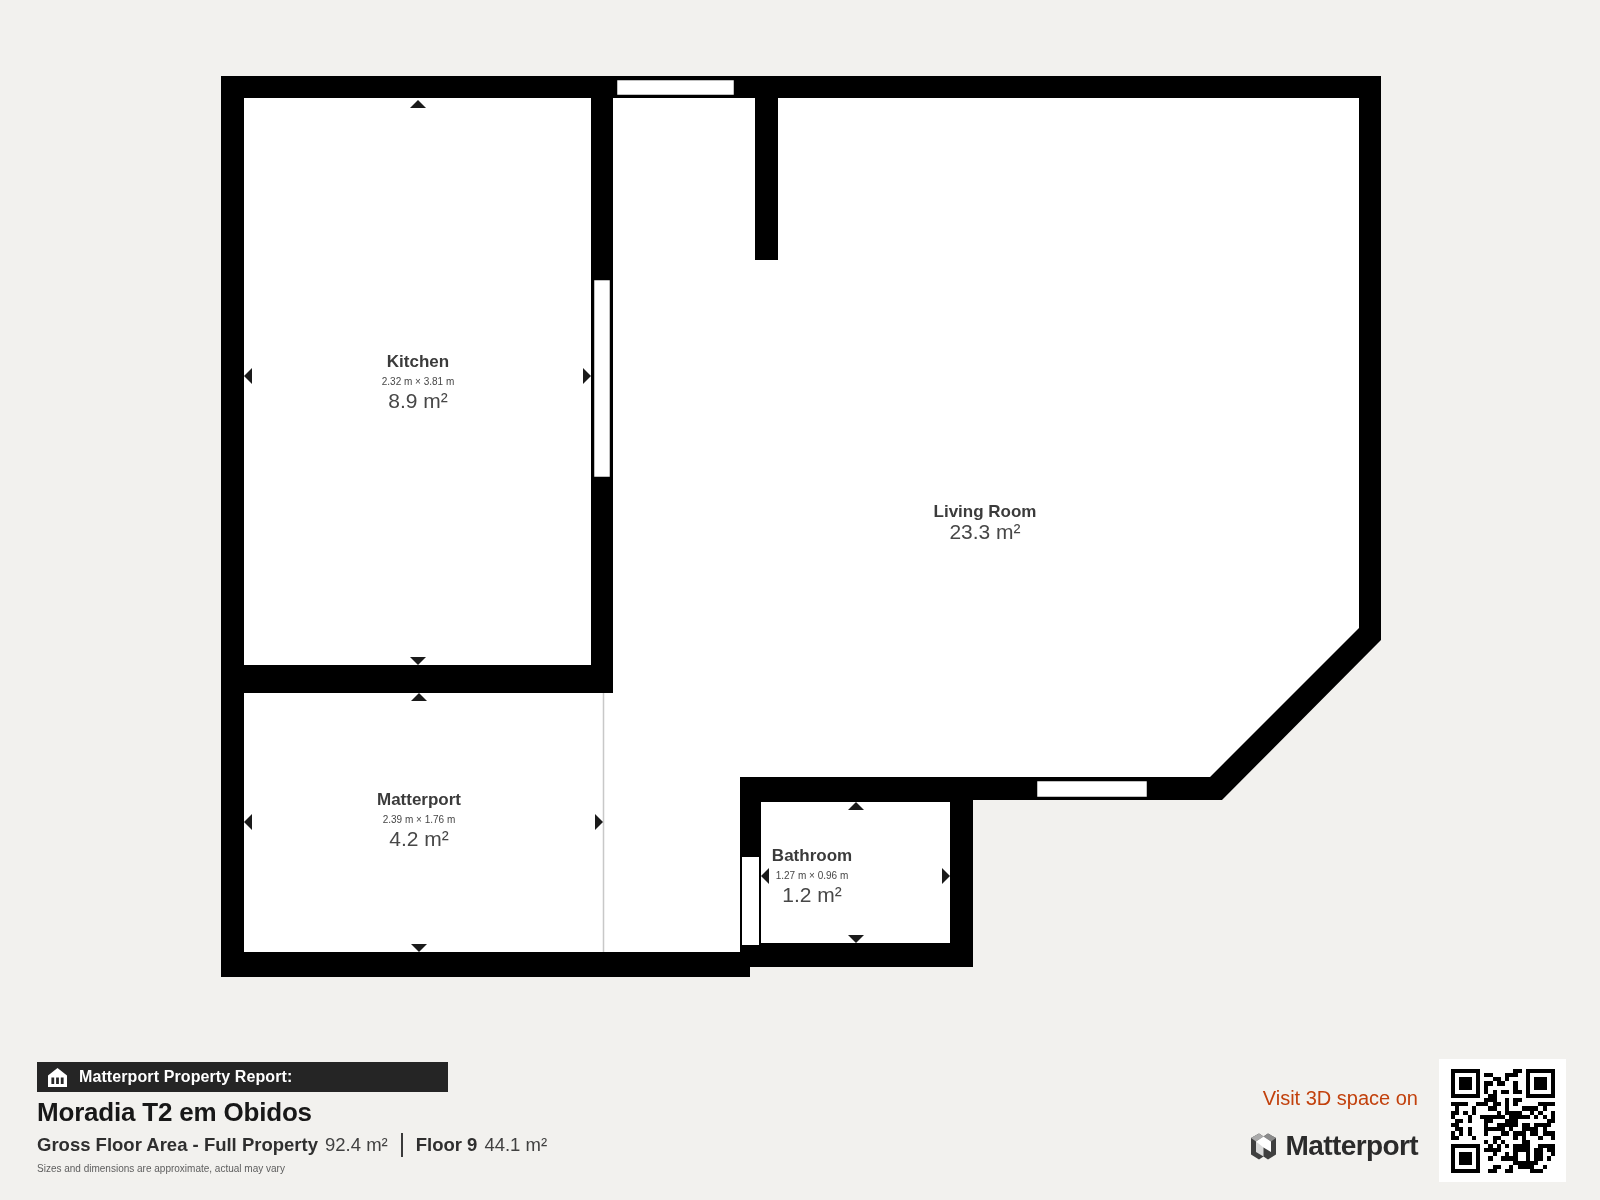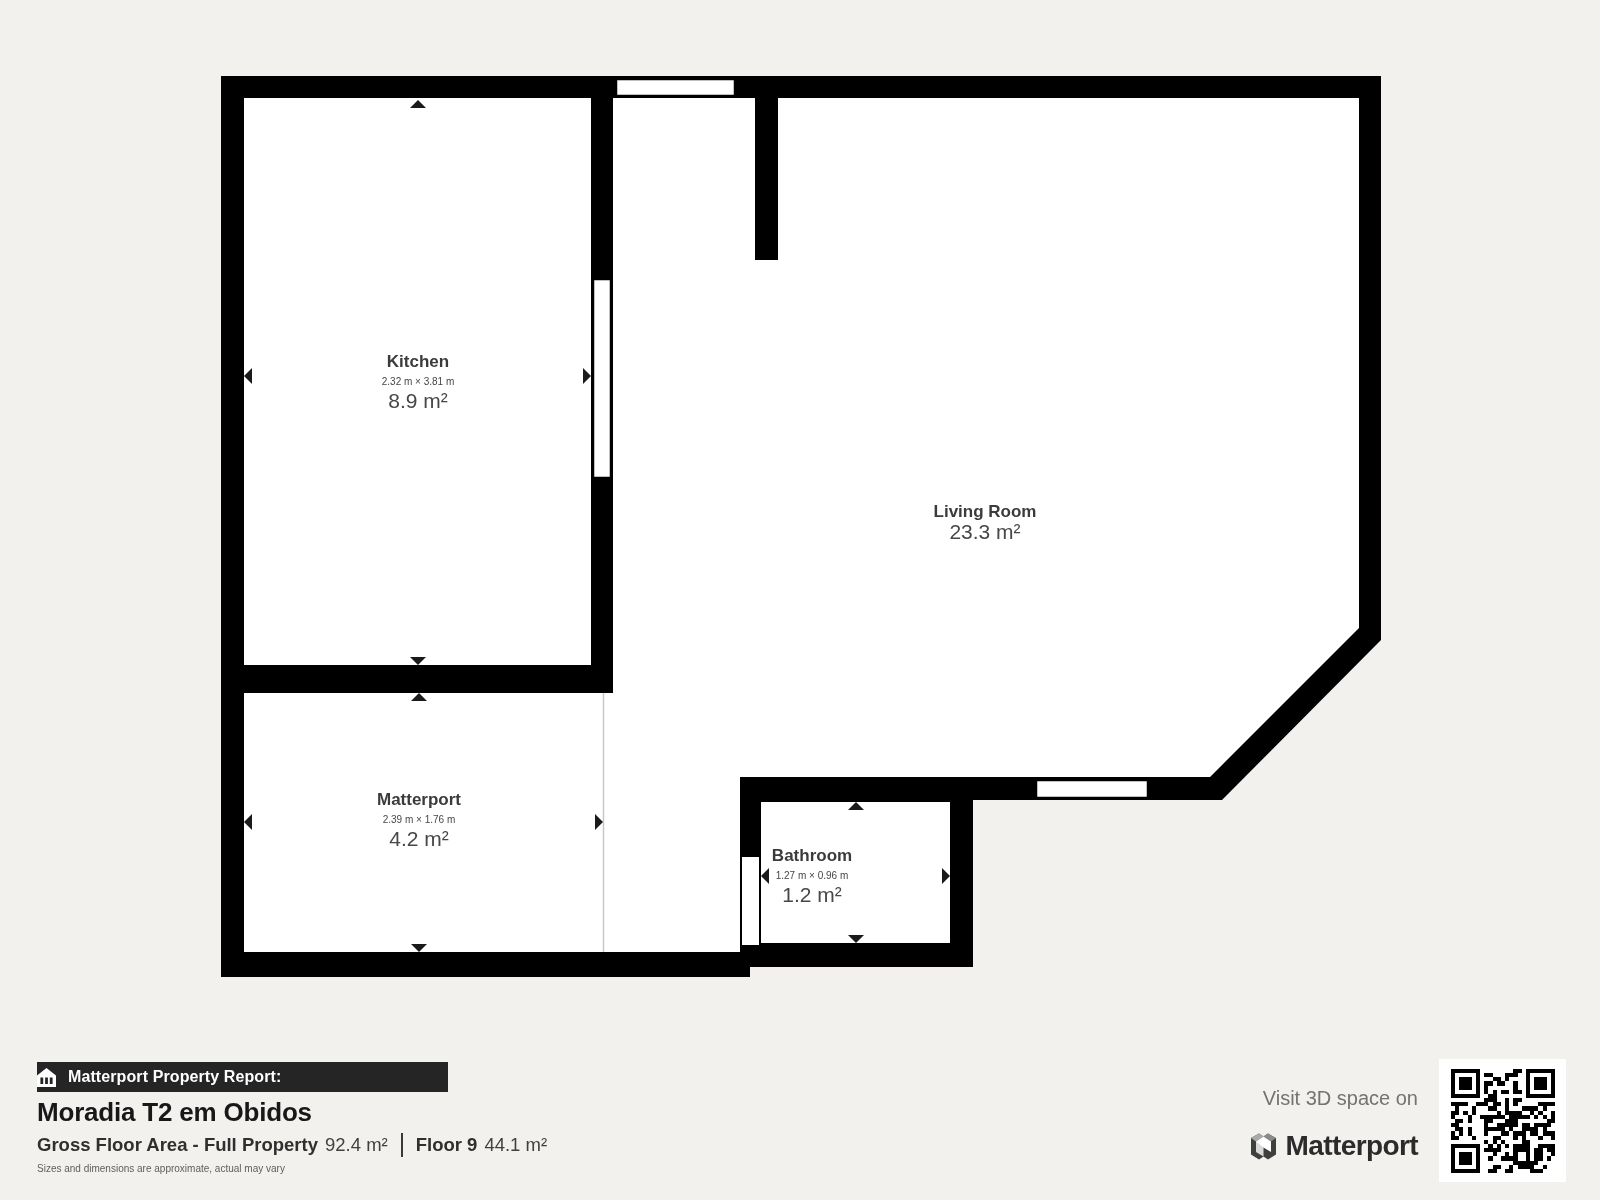--- a/index.html
+++ b/index.html
@@ -23,20 +23,21 @@
   .room-label{
     position:absolute; transform:translateX(-50%); text-align:center;
     color:var(--label_text); white-space:nowrap;
   }
   .room-title{font-size:17px;font-weight:bold;line-height:20px;color:#3b3b3b;}
   .room-dims{font-size:10px;line-height:19px;color:#474747;}
   .room-area{font-size:21px;line-height:19px;color:#474747;}
   .report-bar{
     position:absolute; left:37px; top:1062px; width:411px; height:30px;
     background:var(--report_bar_bg); display:flex; align-items:center;
+    padding-left:11px;
     text-align:center;
   }
   .report-bar-label{
     color:var(--report_bar_text); font-size:16px; font-weight:bold; margin-left:12px;
     letter-spacing:0.1px;
   }
   .property-title{
     position:absolute; left:37px; top:1097px; font-size:26px; font-weight:bold;
     color:var(--title_text); letter-spacing:-0.2px;
   }
@@ -47,21 +48,21 @@
   .stats-line .b{font-weight:bold; color:var(--stats_text); margin-right:7px;}
   .vdiv{
     display:inline-block; width:2px; height:24px; background:#3a3a3a;
     margin:0 13px; align-self:center;
   }
   .disclaimer{
     position:absolute; left:37px; top:1163px; font-size:10px;
     color:var(--disclaimer_text);
   }
   .visit-text{
-    position:absolute; right:182px; top:1087px; font-size:20px; color:#737373;
+    position:absolute; right:182px; top:1087px; font-size:20px; color:#c2410c;
   }
   .brand-row{
     position:absolute; right:182px; top:1110px; display:flex; align-items:center;margin-top:20px;
   }
   .brand-name{
     font-size:28px; font-weight:bold; color:var(--brand_text);
     letter-spacing:-0.6px; margin-left:9px;
   }
   .qr-card{
     position:absolute; left:1439px; top:1059px; width:127px; height:123px;

